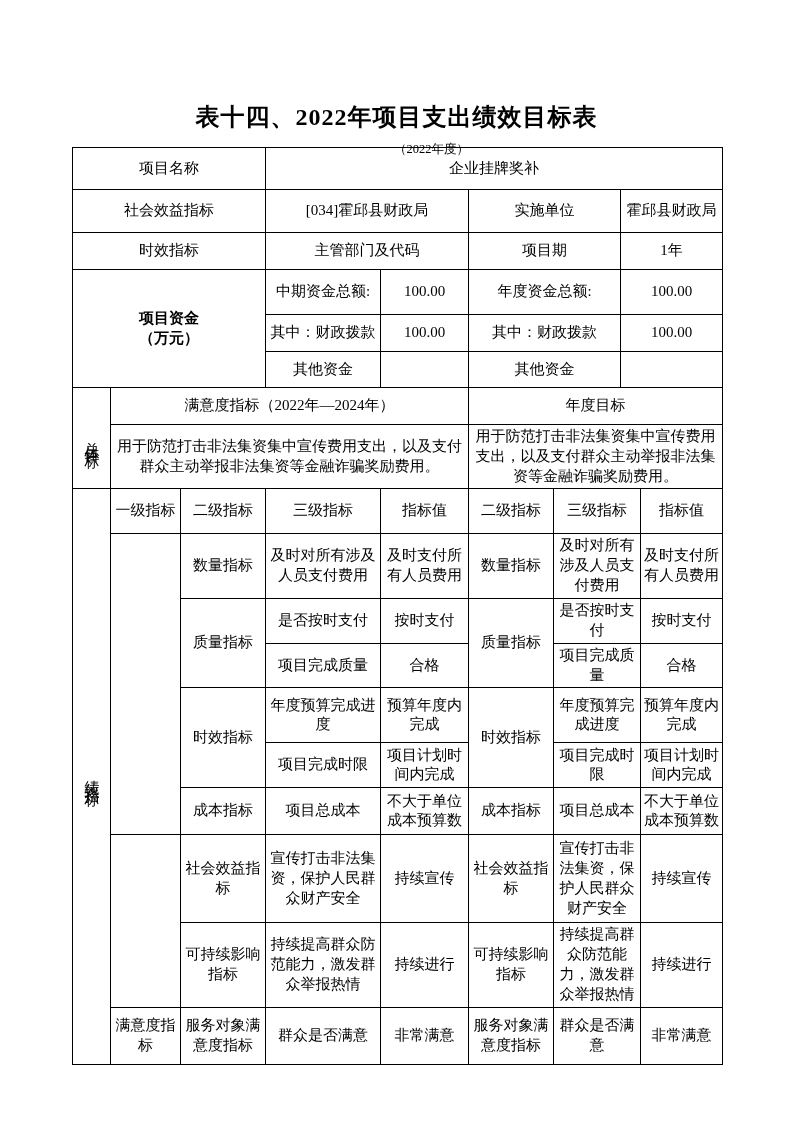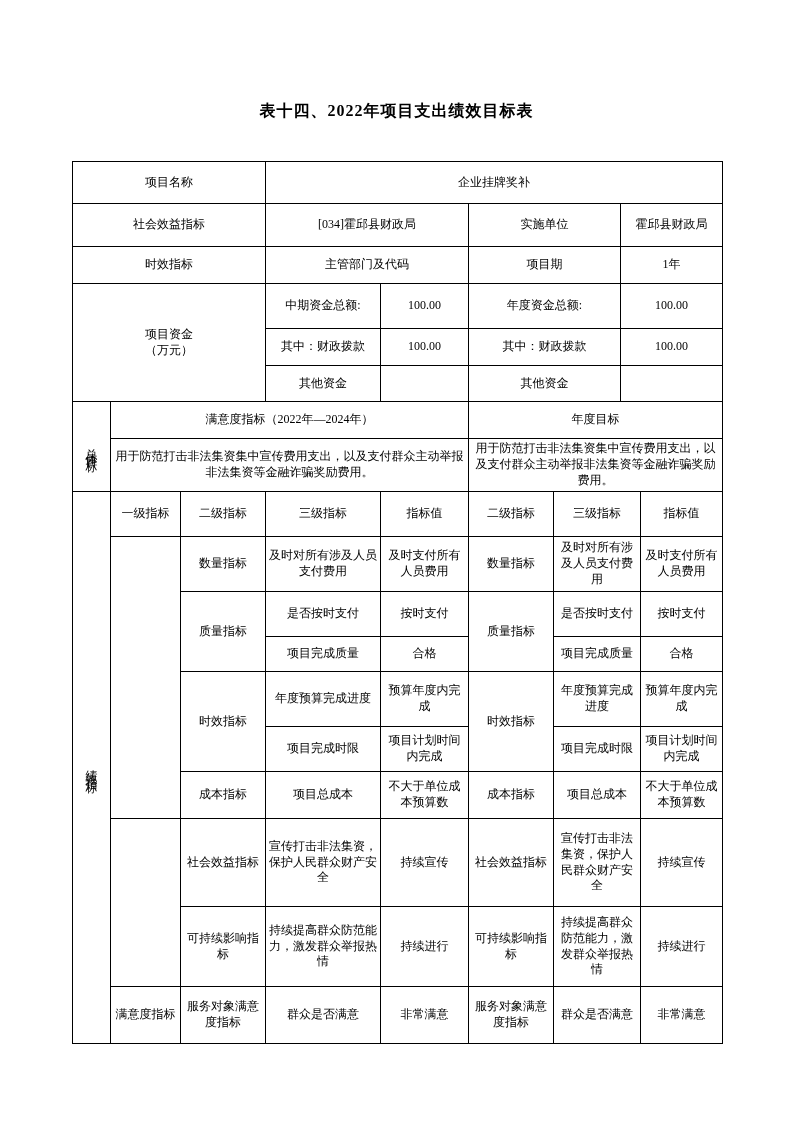--- a/index.html
+++ b/index.html
@@ -7,63 +7,64 @@
     position:relative;
     width:793px;height:1122px;
     background:#ffffff;
     font-family:"Liberation Serif","DejaVu Serif",serif;
     color:#000;
     overflow:hidden;
   }
   .doc-title{
     position:absolute;top:101px;left:0;right:0;
     text-align:center;
-    font-size:16px;font-weight:700;
+    font-size:24px;font-weight:700;
     letter-spacing:1px;
   }
   .doc-subtitle{
     position:absolute;top:141px;left:0;right:0;
     text-align:center;
     padding-left:70px;
     font-size:12.5px;
   }
   table.main{
-    position:absolute;left:72px;top:161px;
+    position:absolute;left:72px;top:147px;
     width:650px;
     border-collapse:collapse;
     table-layout:fixed;
-    font-size:12px;
+    font-size:15px;
   }
   table.main td{
     border:1.5px solid #000;
     text-align:center;
     vertical-align:middle;
     padding:2px 3px;
     line-height:1.32;
     word-break:break-all;
     overflow:hidden;
   }
   td.num{text-align:right;padding-right:4px;}
   td.goal{text-align:left;vertical-align:middle;padding:3px 6px;line-height:1.4;}
   td.tl{text-align:left;padding-left:4px;}
-  td.pre{white-space:pre-line;}
+  td.pre{white-space:pre-line;font-weight:bold;}
   td.vcell div{
     writing-mode:vertical-rl;
     text-orientation:upright;
     margin:0 auto;
     letter-spacing:4px;
     line-height:1;
   }
 </style>
 </head>
 <body>
 
 <div class="page">
 
   <div class="doc-title">表十四、2022年项目支出绩效目标表</div>
+  <div class="doc-subtitle">（2022年度）</div>
 
   <table class="main">
     <colgroup>
       <col style="width:38px">
         <col style="width:70px">
         <col style="width:85px">
       <col style="width:115px">
         <col style="width:88px">
         <col style="width:85px">
       <col style="width:67px">

